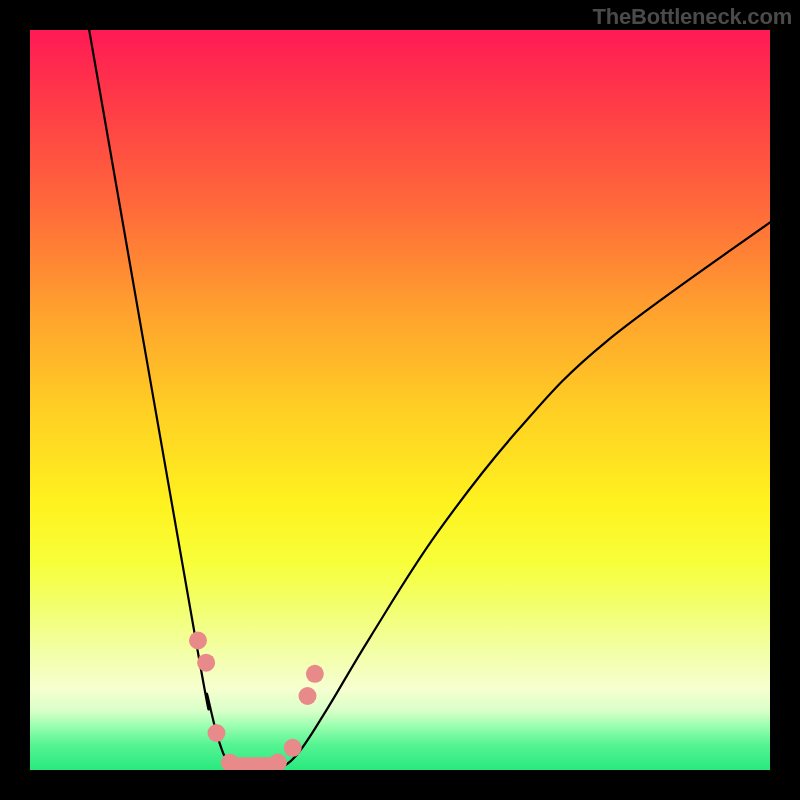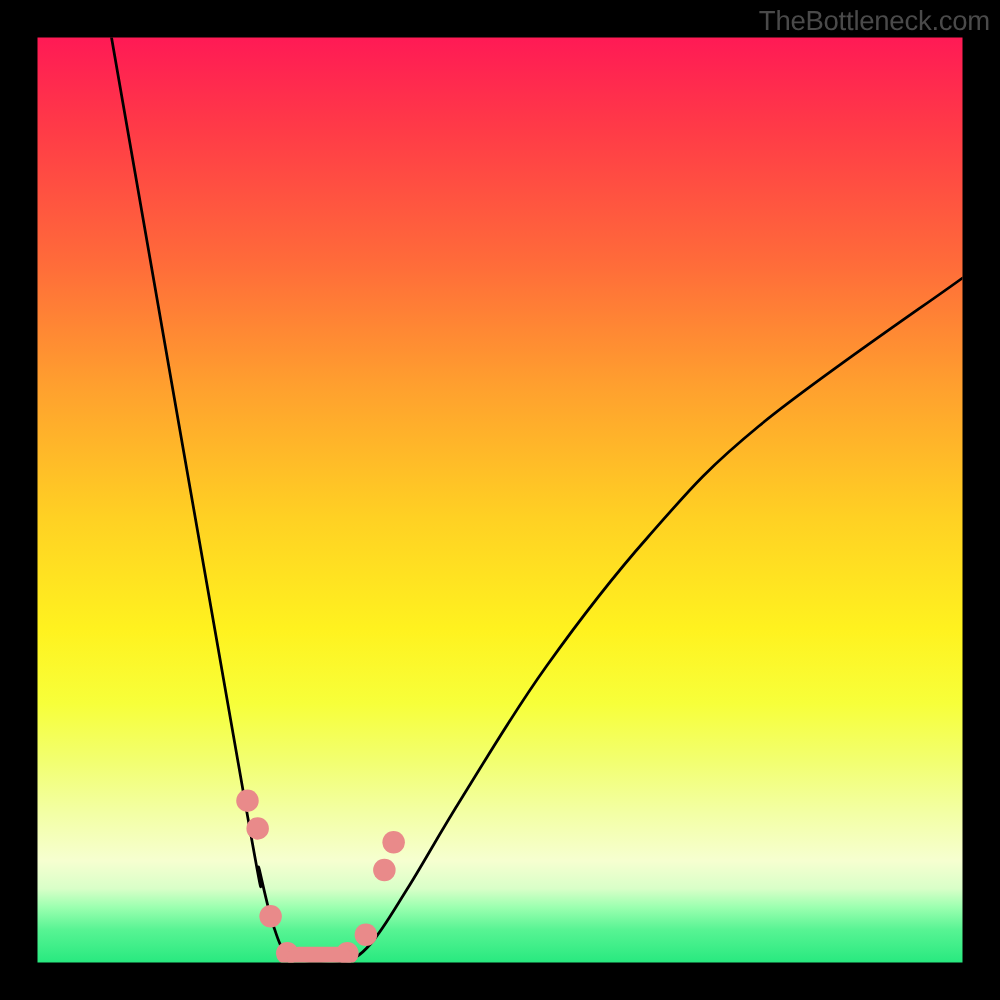--- a/index.html
+++ b/index.html
@@ -42,21 +42,21 @@
       #57f493 96.5%,
       #28e97f 100%
     );
   }
   .attribution {
     position: absolute;
     top: 4px;
     right: 8px;
     color: #4a4a4a;
     font-size: 22px;
-    font-weight: 400;
+    font-weight: 700;
     letter-spacing: -0.2px;
     background: transparent;
   }
   svg.curve {
     position: absolute;
     top: 0;
     left: 0;
     width: 740px;
     height: 740px;
   }

